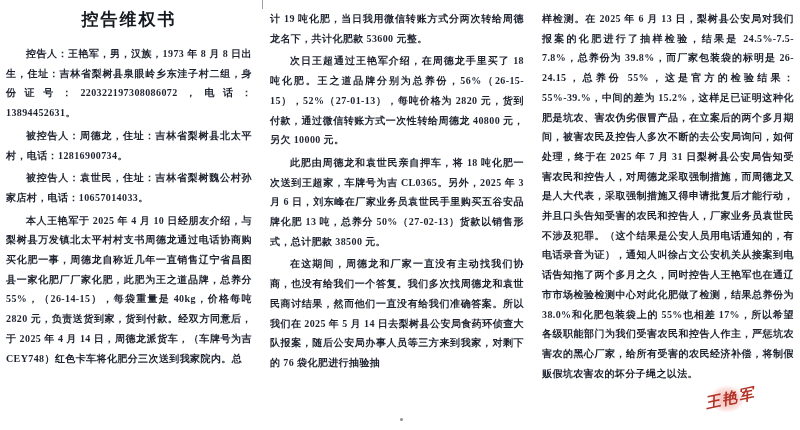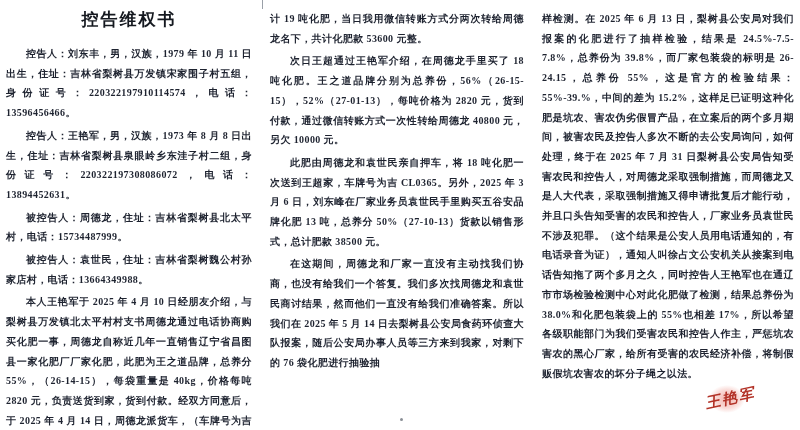--- a/index.html
+++ b/index.html
@@ -72,31 +72,30 @@
 </head>
 <body>
 
 <div class="page">
 
   <div class="artifact-line"></div>
   <div class="artifact-dot"></div>
 
   <div class="col col-1">
     <div class="doc-title">控告维权书</div>
-    <p class="p indent">控告人：刘东丰，男，汉族，1979 年 10 月 11 日出生，住址：吉林省梨树县万发镇宋家围子村五组，身份证号：220322197910114574，电话：13596456466。</p>
     <p class="p indent">控告人：王艳军，男，汉族，1973 年 8 月 8 日出生，住址：吉林省梨树县泉眼岭乡东洼子村二组，身份证号：220322197308086072，电话：13894452631。</p>
-    <p class="p indent">被控告人：周德龙，住址：吉林省梨树县北太平村，电话：15734487999。</p>
-    <p class="p indent">被控告人：袁世民，住址：吉林省梨树魏公村孙家店村，电话：13664349988。</p>
+    <p class="p indent">被控告人：周德龙，住址：吉林省梨树县北太平村，电话：12816900734。</p>
+    <p class="p indent">被控告人：袁世民，住址：吉林省梨树魏公村孙家店村，电话：10657014033。</p>
     <p class="p indent">本人王艳军于 2025 年 4 月 10 日经朋友介绍，与梨树县万发镇北太平村村支书周德龙通过电话协商购买化肥一事，周德龙自称近几年一直销售辽宁省昌图县一家化肥厂厂家化肥，此肥为王之道品牌，总养分 55%，（26-14-15），每袋重量是 40kg，价格每吨 2820 元，负责送货到家，货到付款。经双方同意后，于 2025 年 4 月 14 日，周德龙派货车，（车牌号为吉 CEY748）红色卡车将化肥分三次送到我家院内。总</p>
   </div>
 
   <div class="col col-2">
     <p class="p">计 19 吨化肥，当日我用微信转账方式分两次转给周德龙名下，共计化肥款 53600 元整。</p>
     <p class="p indent">次日王超通过王艳军介绍，在周德龙手里买了 18 吨化肥。王之道品牌分别为总养份，56%（26-15-15），52%（27-01-13），每吨价格为 2820 元，货到付款，通过微信转账方式一次性转给周德龙 40800 元，另欠 10000 元。</p>
-    <p class="p indent">此肥由周德龙和袁世民亲自押车，将 18 吨化肥一次送到王超家，车牌号为吉 CL0365。另外，2025 年 3 月 6 日，刘东峰在厂家业务员袁世民手里购买五谷安品牌化肥 13 吨，总养分 50%（27-10-13）货款以销售形式，总计肥款 38500 元。</p>
+    <p class="p indent">此肥由周德龙和袁世民亲自押车，将 18 吨化肥一次送到王超家，车牌号为吉 CL0365。另外，2025 年 3 月 6 日，刘东峰在厂家业务员袁世民手里购买五谷安品牌化肥 13 吨，总养分 50%（27-02-13）货款以销售形式，总计肥款 38500 元。</p>
     <p class="p indent">在这期间，周德龙和厂家一直没有主动找我们协商，也没有给我们一个答复。我们多次找周德龙和袁世民商讨结果，然而他们一直没有给我们准确答案。所以我们在 2025 年 5 月 14 日去梨树县公安局食药环侦查大队报案，随后公安局办事人员等三方来到我家，对剩下的 76 袋化肥进行抽验抽</p>
   </div>
 
   <div class="col col-3">
     <p class="p">样检测。在 2025 年 6 月 13 日，梨树县公安局对我们报案的化肥进行了抽样检验，结果是 24.5%-7.5-7.8%，总养份为 39.8%，而厂家包装袋的标明是 26-24.15，总养份 55%，这是官方的检验结果：55%-39.%，中间的差为 15.2%，这样足已证明这种化肥是坑农、害农伪劣假冒产品，在立案后的两个多月期间，被害农民及控告人多次不断的去公安局询问，如何处理，终于在 2025 年 7 月 31 日梨树县公安局告知受害农民和控告人，对周德龙采取强制措施，而周德龙又是人大代表，采取强制措施又得申请批复后才能行动，并且口头告知受害的农民和控告人，厂家业务员袁世民不涉及犯罪。（这个结果是公安人员用电话通知的，有电话录音为证），通知人叫徐占文公安机关从接案到电话告知拖了两个多月之久，同时控告人王艳军也在通辽市市场检验检测中心对此化肥做了检测，结果总养份为 38.0%和化肥包装袋上的 55%也相差 17%，所以希望各级职能部门为我们受害农民和控告人作主，严惩坑农害农的黑心厂家，给所有受害的农民经济补偿，将制假贩假坑农害农的坏分子绳之以法。</p>
 
     <div class="sig-block">
 
       <div class="stamp stamp-1"></div>
 

